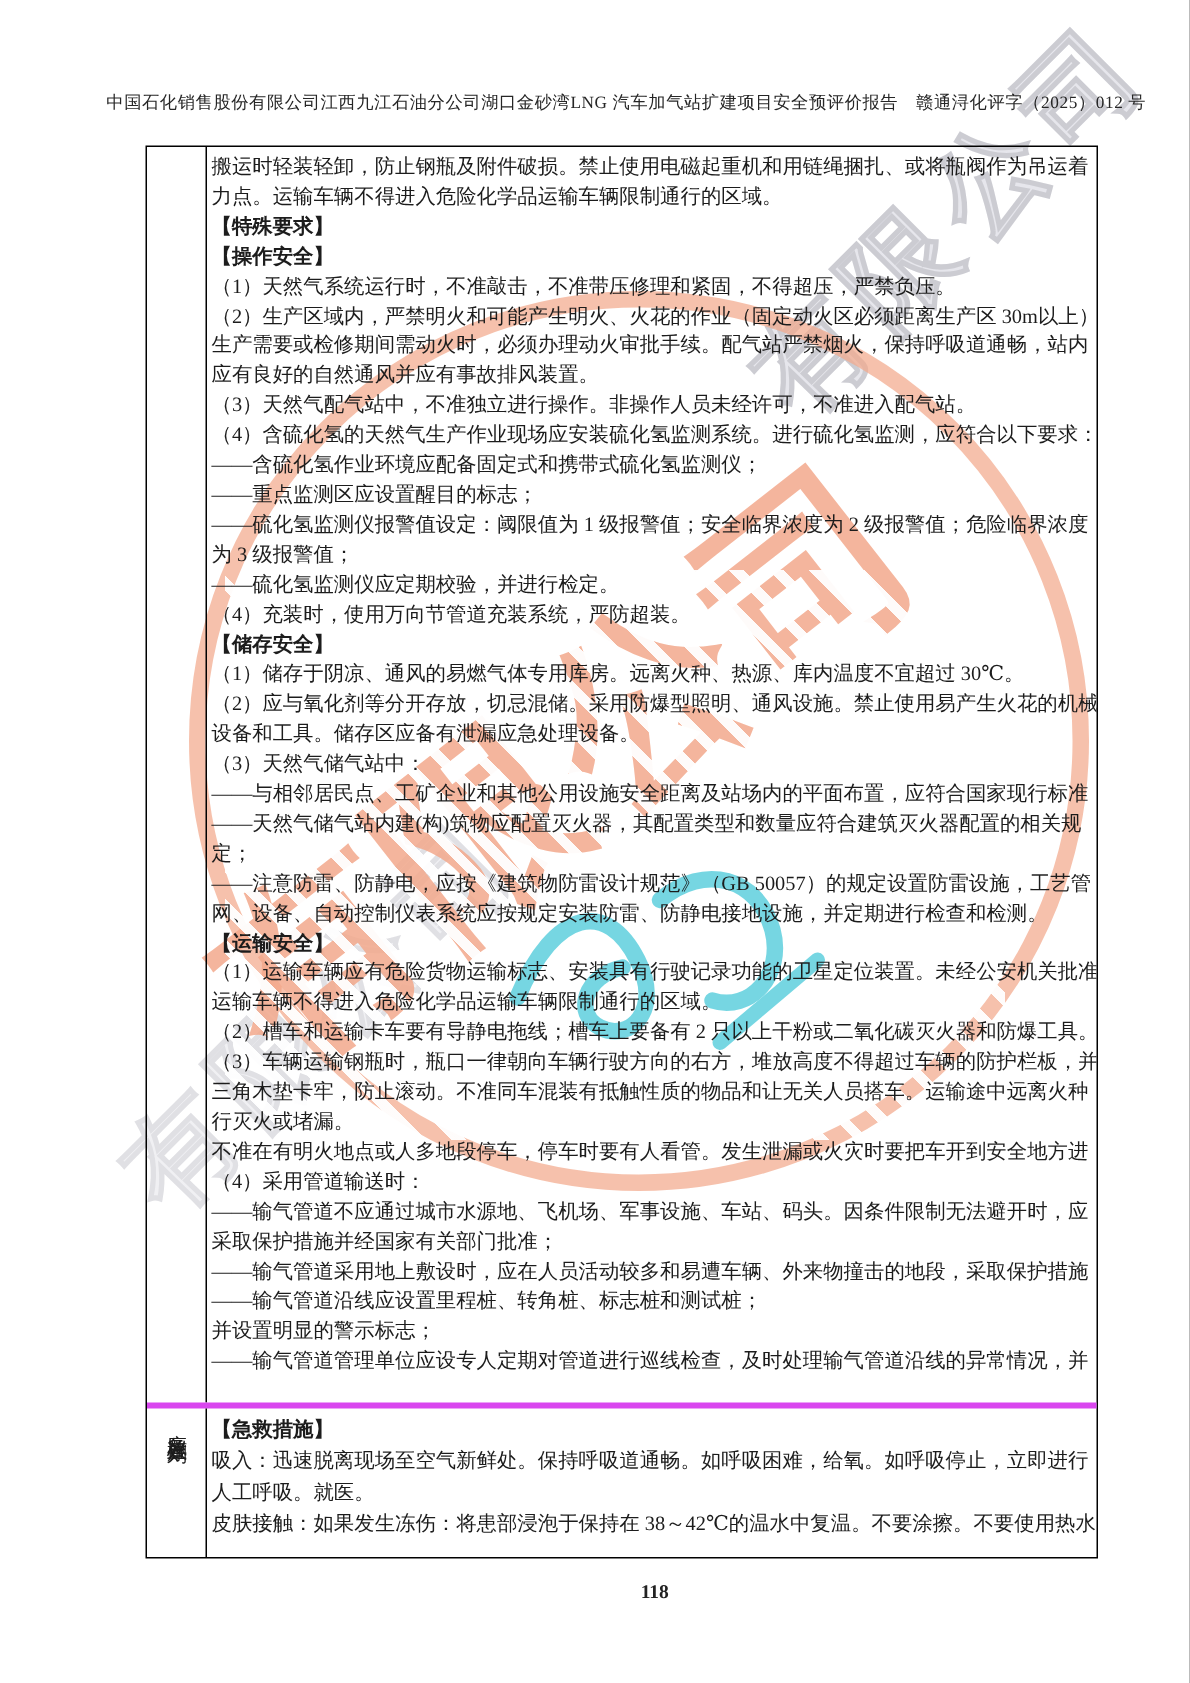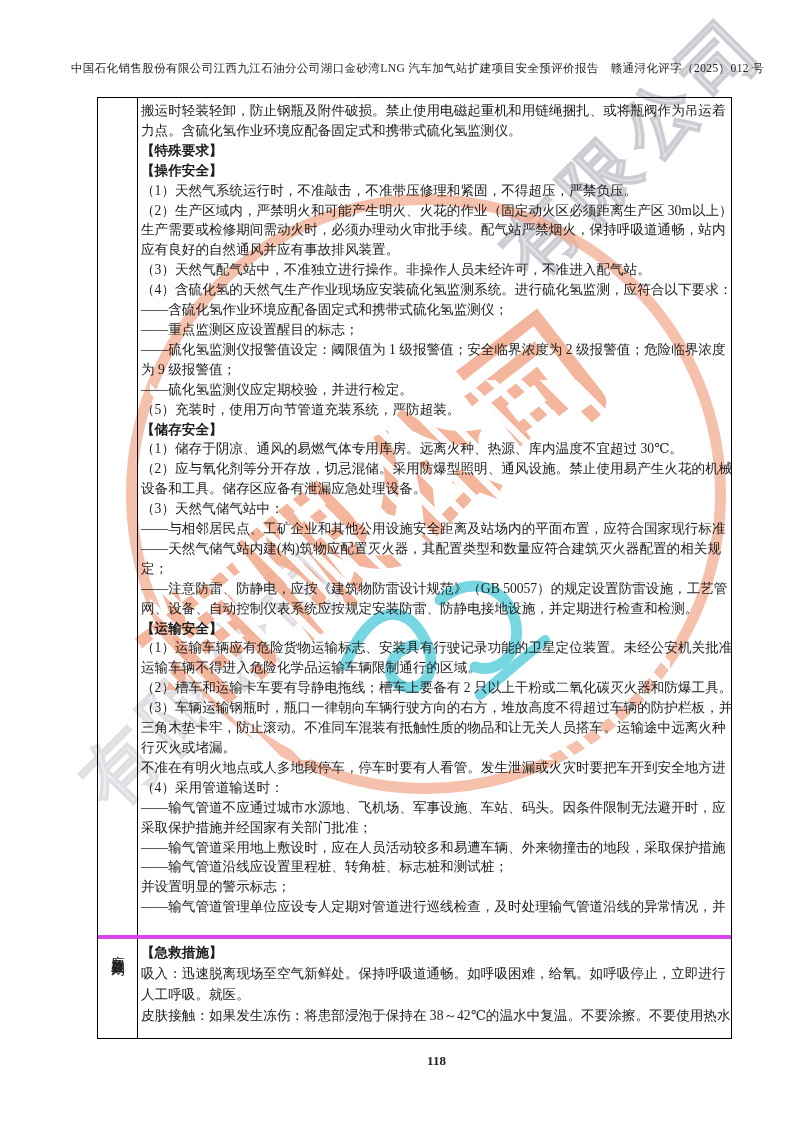--- a/index.html
+++ b/index.html
@@ -99,35 +99,35 @@
 
   <div class="doc-header">中国石化销售股份有限公司江西九江石油分公司湖口金砂湾LNG 汽车加气站扩建项目安全预评价报告　赣通浔化评字（2025）012 号</div>
 
   <div class="doc-table">
     <div class="t-row r1">
       <div class="t-label">
         <span class="vtext"></span>
       </div>
       <div class="t-cell">
           <div class="line">搬运时轻装轻卸，防止钢瓶及附件破损。禁止使用电磁起重机和用链绳捆扎、或将瓶阀作为吊运着</div>
-          <div class="line">力点。含硫化氢作业环境应配备固定式和携带式硫化氢监测仪。</div>
+          <div class="line">力点。运输车辆不得进入危险化学品运输车辆限制通行的区域。</div>
           <div class="line hdr">【特殊要求】</div>
           <div class="line hdr">【操作安全】</div>
           <div class="line">（1）天然气系统运行时，不准敲击，不准带压修理和紧固，不得超压，严禁负压。</div>
           <div class="line">（2）生产区域内，严禁明火和可能产生明火、火花的作业（固定动火区必须距离生产区 30m以上）。</div>
           <div class="line">生产需要或检修期间需动火时，必须办理动火审批手续。配气站严禁烟火，保持呼吸道通畅，站内</div>
           <div class="line">应有良好的自然通风并应有事故排风装置。</div>
           <div class="line">（3）天然气配气站中，不准独立进行操作。非操作人员未经许可，不准进入配气站。</div>
           <div class="line">（4）含硫化氢的天然气生产作业现场应安装硫化氢监测系统。进行硫化氢监测，应符合以下要求：</div>
           <div class="line">——含硫化氢作业环境应配备固定式和携带式硫化氢监测仪；</div>
           <div class="line">——重点监测区应设置醒目的标志；</div>
           <div class="line">——硫化氢监测仪报警值设定：阈限值为 1 级报警值；安全临界浓度为 2 级报警值；危险临界浓度</div>
-          <div class="line">为 9 级报警值；</div>
+          <div class="line">为 3 级报警值；</div>
           <div class="line">——硫化氢监测仪应定期校验，并进行检定。</div>
-          <div class="line">（5）充装时，使用万向节管道充装系统，严防超装。</div>
+          <div class="line">（4）充装时，使用万向节管道充装系统，严防超装。</div>
           <div class="line hdr">【储存安全】</div>
           <div class="line">（1）储存于阴凉、通风的易燃气体专用库房。远离火种、热源、库内温度不宜超过 30℃。</div>
           <div class="line">（2）应与氧化剂等分开存放，切忌混储。采用防爆型照明、通风设施。禁止使用易产生火花的机械</div>
           <div class="line">设备和工具。储存区应备有泄漏应急处理设备。</div>
           <div class="line">（3）天然气储气站中：</div>
           <div class="line">——与相邻居民点、工矿企业和其他公用设施安全距离及站场内的平面布置，应符合国家现行标准；</div>
           <div class="line">——天然气储气站内建(构)筑物应配置灭火器，其配置类型和数量应符合建筑灭火器配置的相关规</div>
           <div class="line">定；</div>
           <div class="line">——注意防雷、防静电，应按《建筑物防雷设计规范》（GB 50057）的规定设置防雷设施，工艺管</div>
           <div class="line">网、设备、自动控制仪表系统应按规定安装防雷、防静电接地设施，并定期进行检查和检测。</div>

